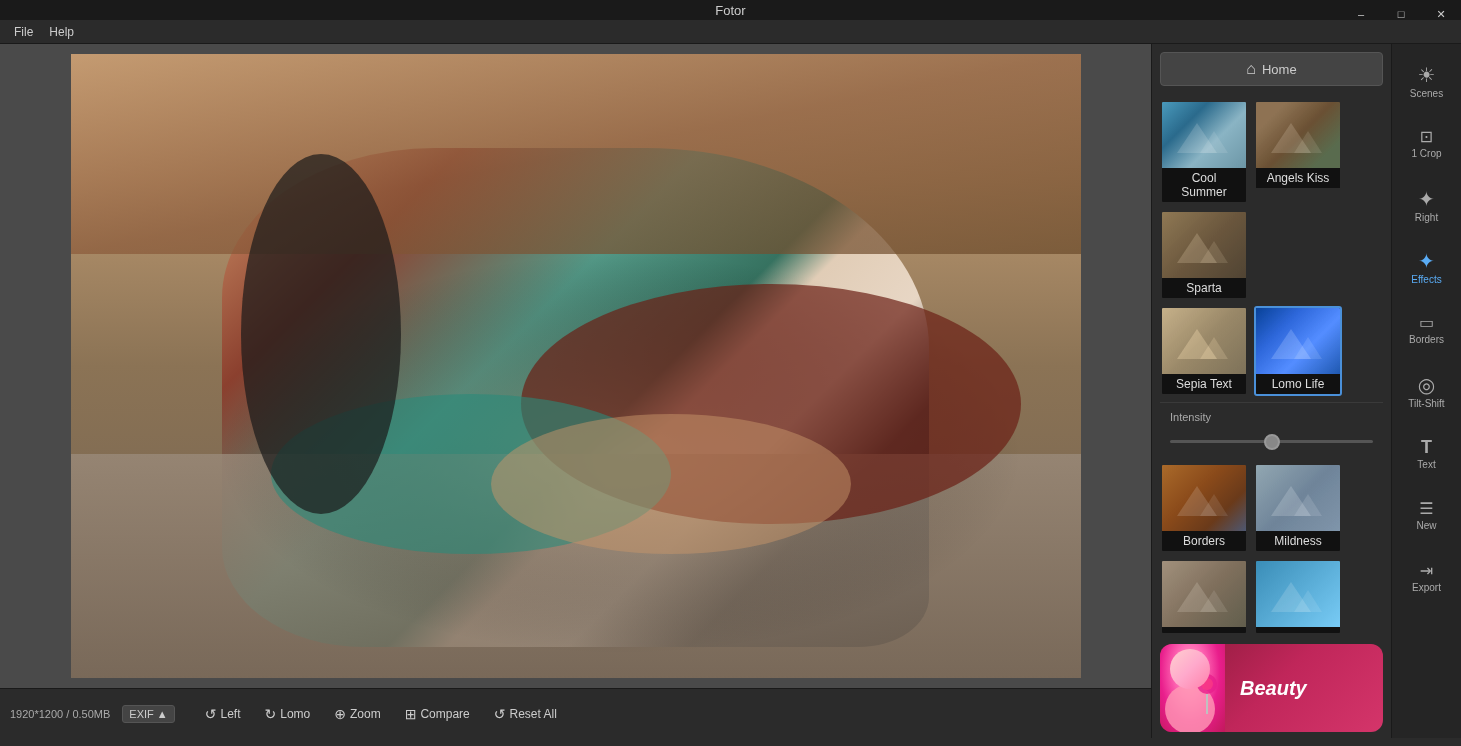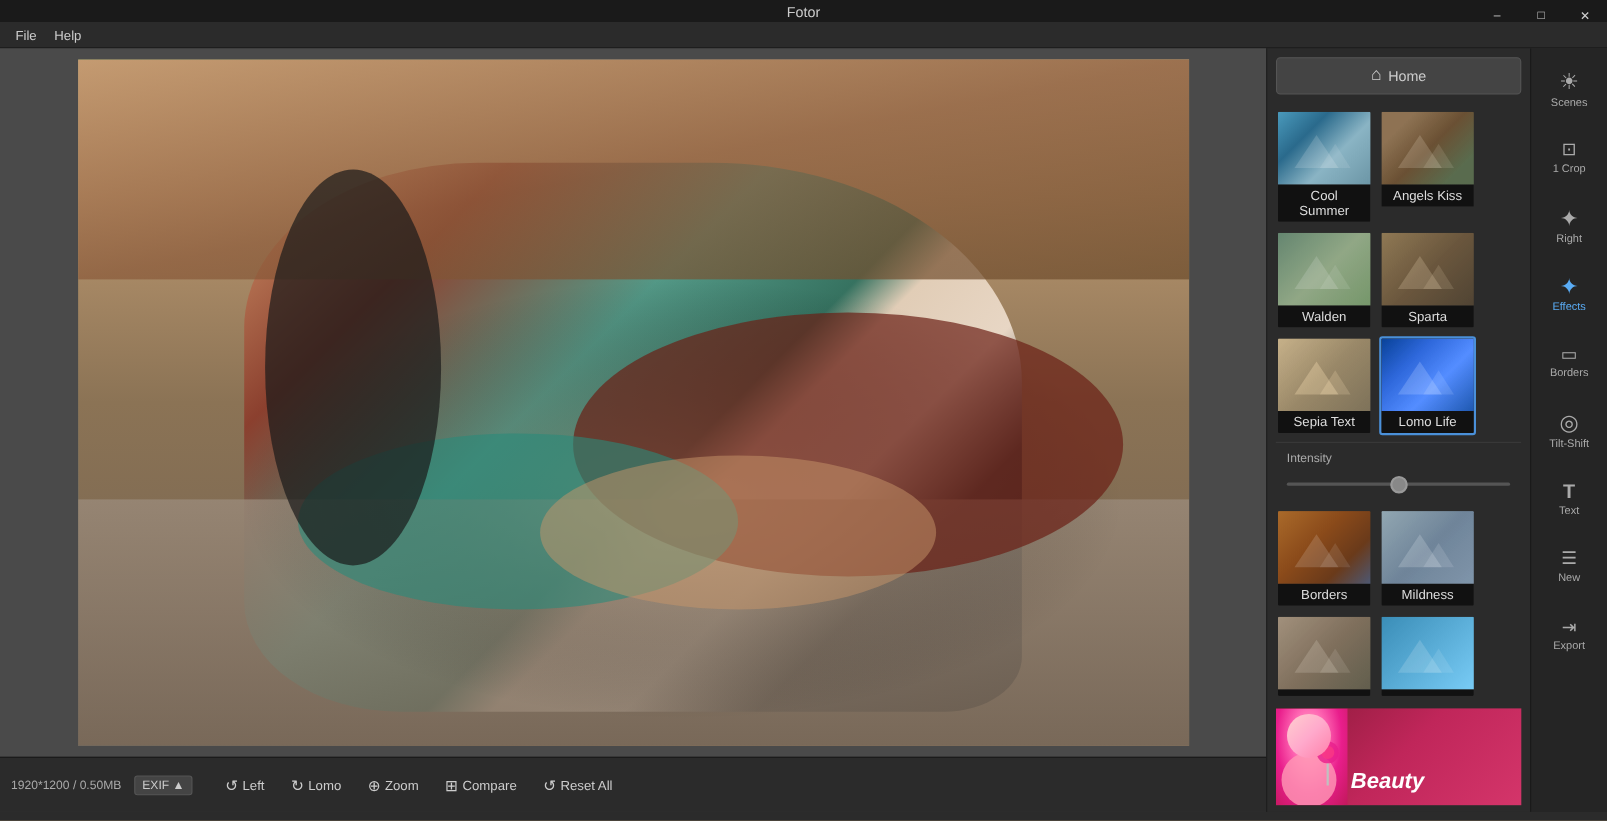--- a/index.html
+++ b/index.html
@@ -336,24 +336,24 @@
       background: #888;
       cursor: pointer;
       border: 2px solid #999;
     }
 
     
     #beauty-banner {
       margin: 6px 8px;
       height: 88px;
       background: linear-gradient(135deg, #8b1a3a 0%, #c0265a 50%, #d4356a 100%);
-      border-radius: 0;
-      display: flex;
-      align-items: flex-end;
-      padding: 8px;
+      border-radius: 12px;
+      display: flex;
+      align-items: center;
+      padding: 20px;
       overflow: hidden;
       position: relative;
       cursor: pointer;
       flex-shrink: 0;
     }
     .beauty-text {
       color: white;
       font-size: 11px;
       line-height: 1.4;
       z-index: 1;
@@ -521,24 +521,20 @@
             <div class="effect-thumb"></div>
             <div class="effect-label">Cool Summer</div>
           </div>
           <div class="effect-item effect-angels-kiss">
             <div class="effect-thumb"></div>
             <div class="effect-label">Angels Kiss</div>
           </div>
         </div>
 
         <div class="effects-row">
-          <div class="effect-item effect-walden">
-            <div class="effect-thumb"></div>
-            <div class="effect-label">Walden</div>
-          </div>
           <div class="effect-item effect-sparta">
             <div class="effect-thumb"></div>
             <div class="effect-label">Sparta</div>
           </div>
         </div>
 
         <div class="effects-row">
           <div class="effect-item effect-sepia-glow">
             <div class="effect-thumb"></div>
             <div class="effect-label">Sepia Text</div>

